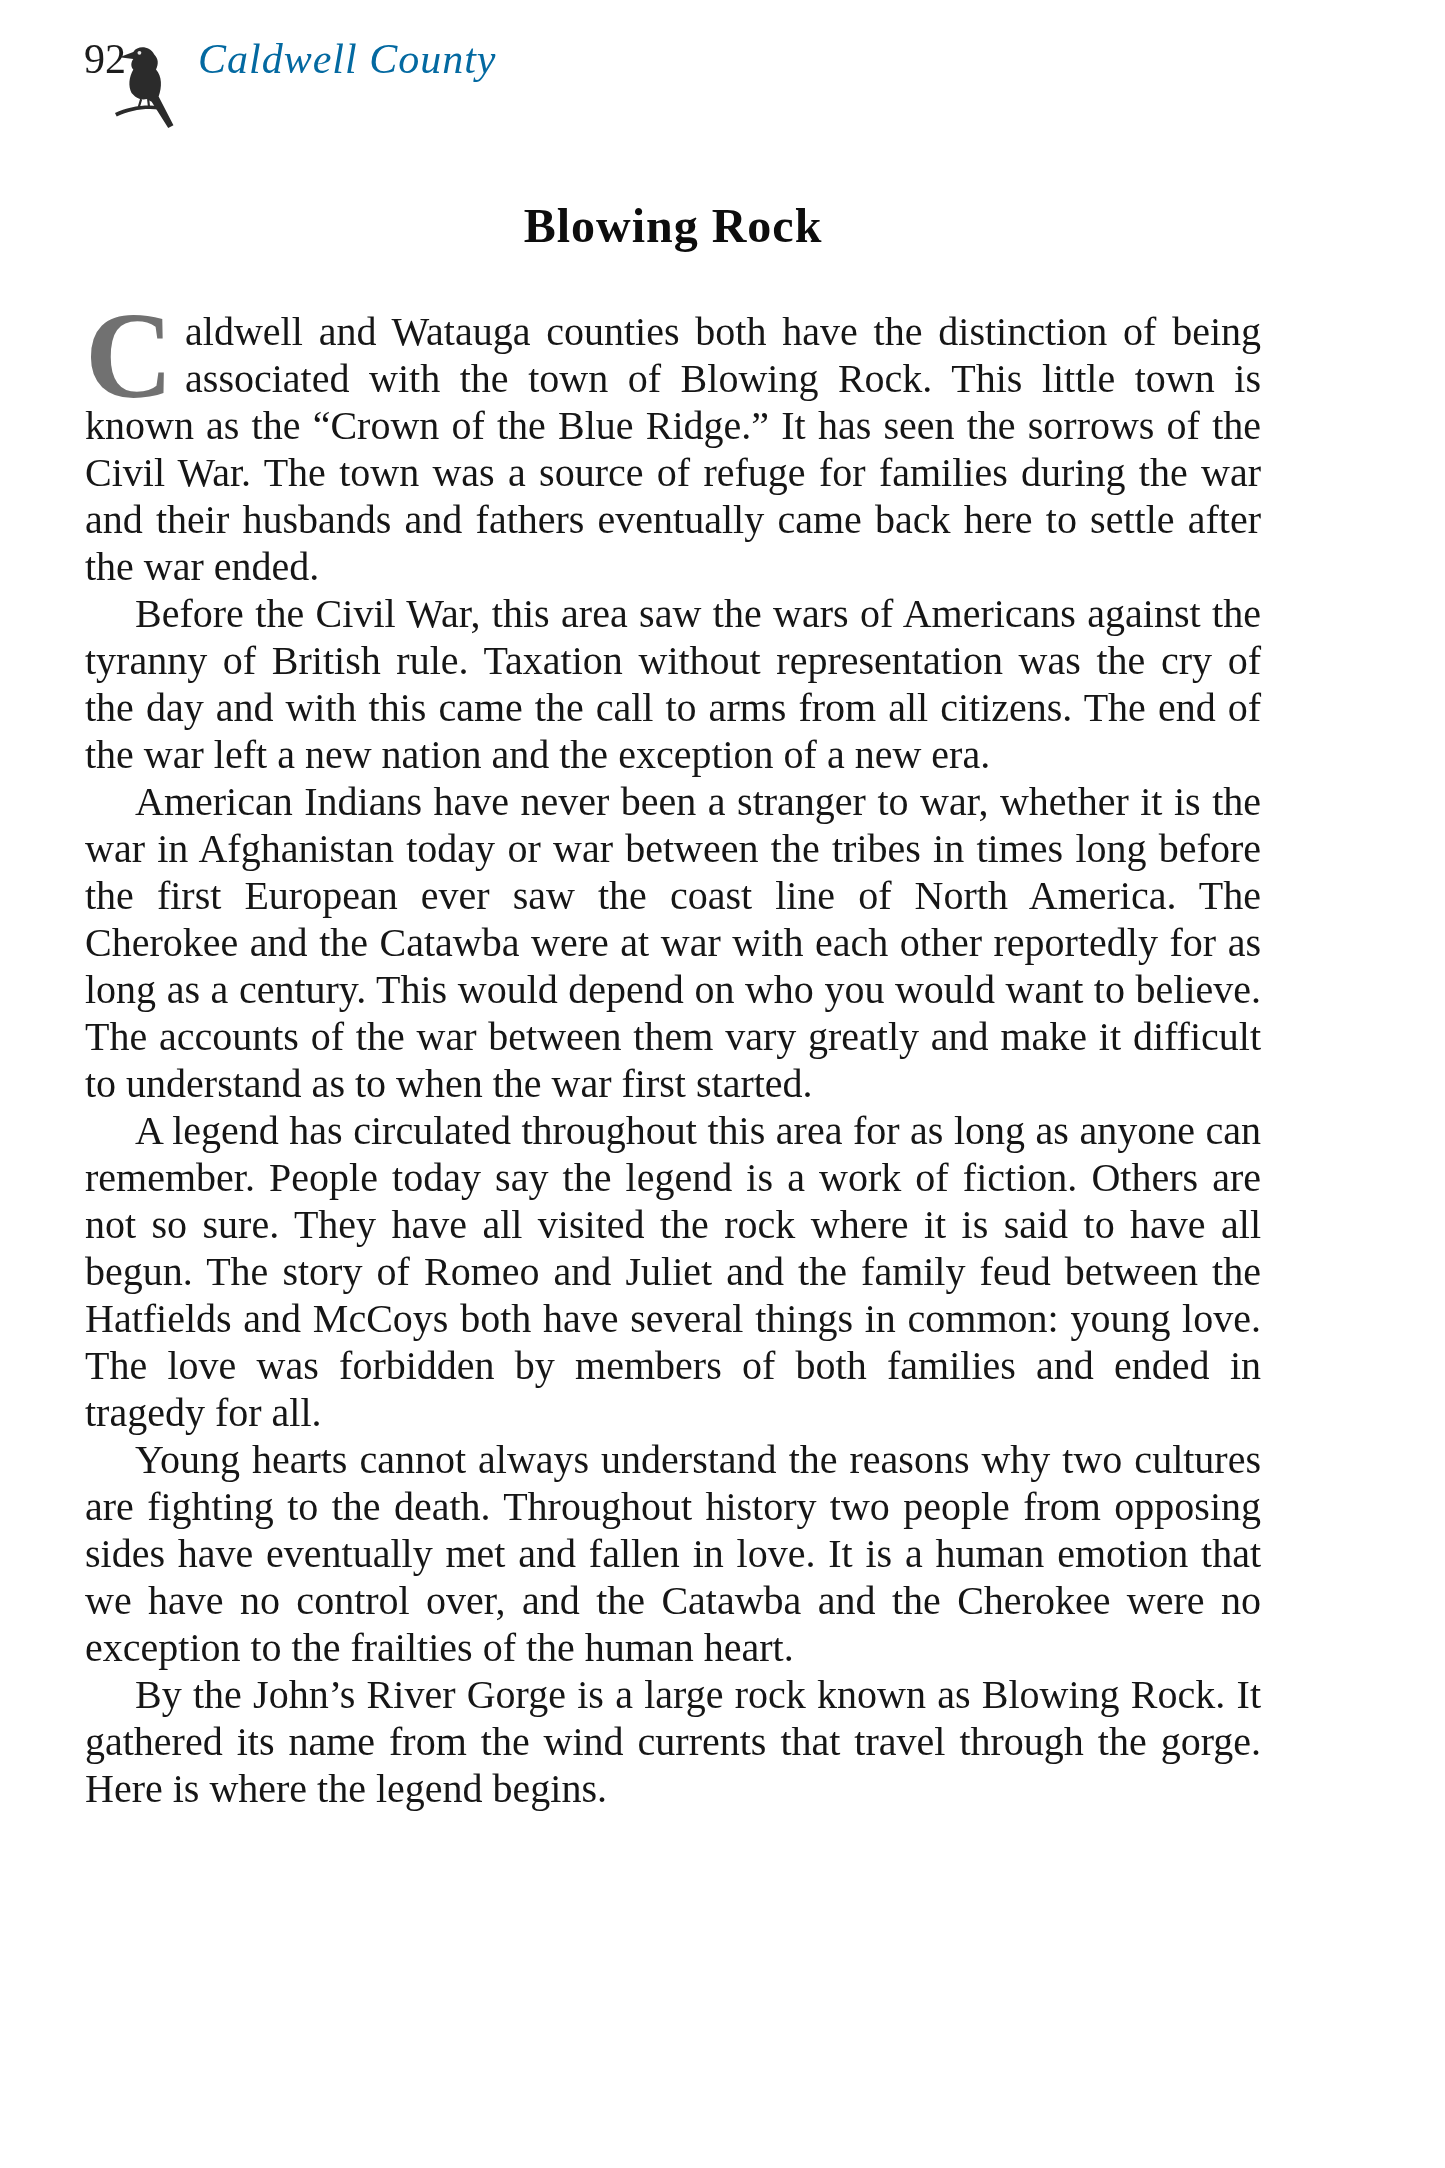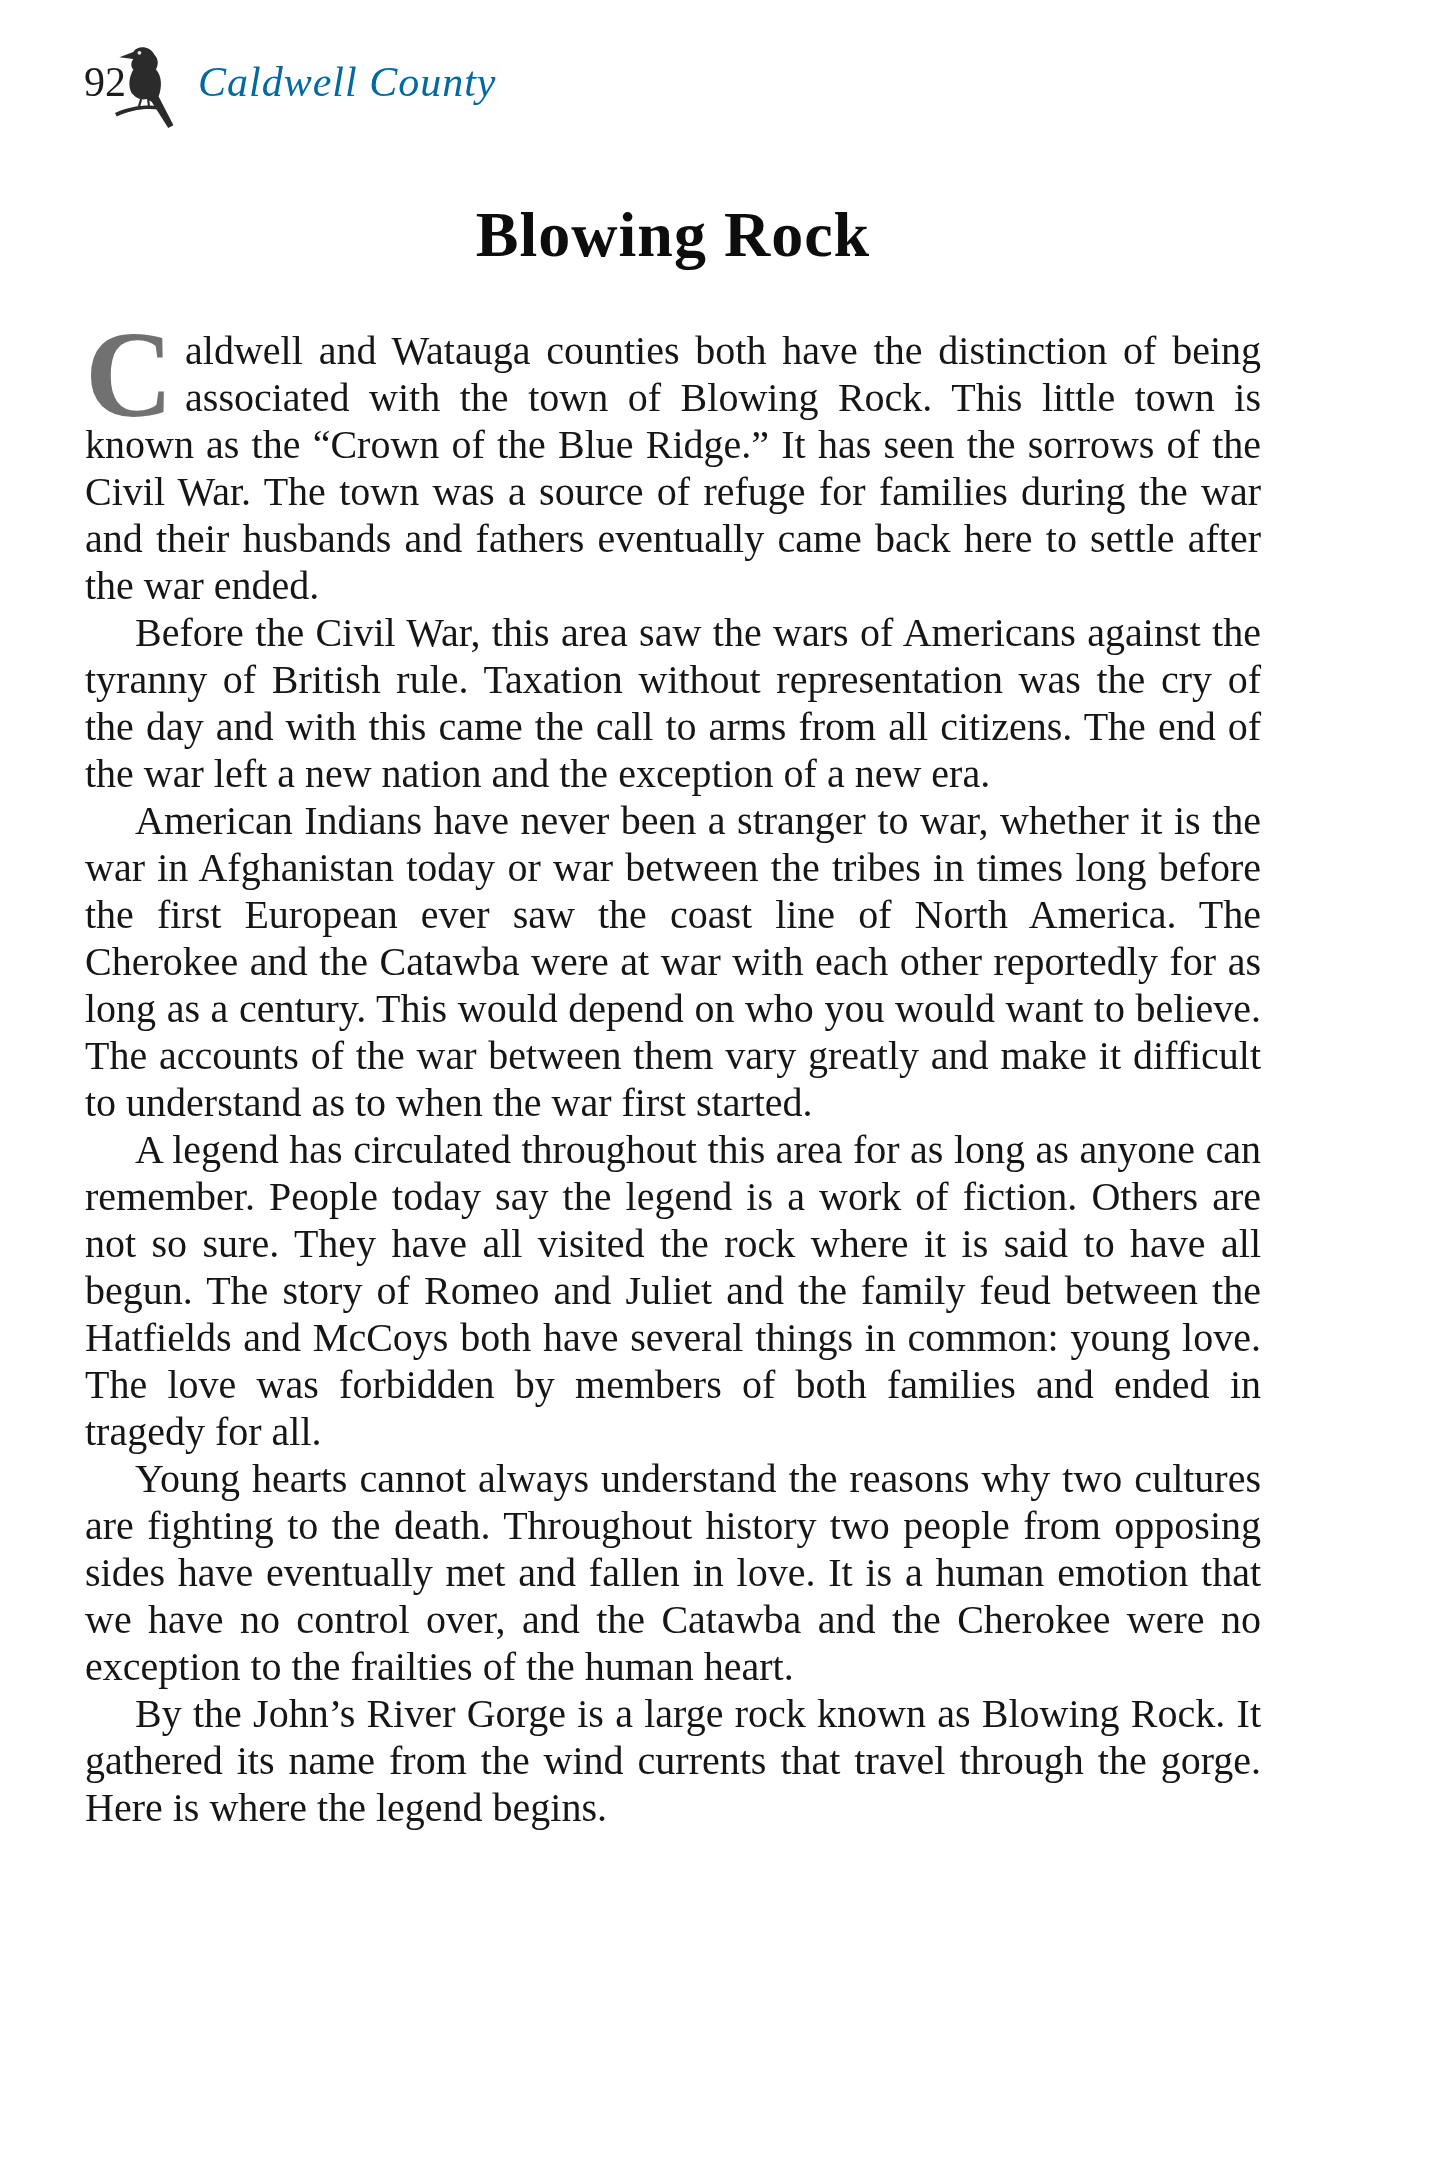--- a/index.html
+++ b/index.html
@@ -17,21 +17,21 @@
     overflow: hidden;
   }
 
   
   .running-header {
     position: absolute;
     top: 38px;
     left: 84px;
     height: 90px;
     display: flex;
-    align-items: center;
+    align-items: flex-start;
   }
   .page-number {
     font-size: 42px;
     line-height: 1;
     padding-bottom: 2px;
     color: #1c1c1c;
   }
   .bird {
     width: 92px;
     height: 96px;
@@ -51,21 +51,21 @@
   
   .text-column {
     position: absolute;
     left: 85px;
     top: 198px;
     width: 1176px;
   }
   .chapter-title {
     margin: 0 0 55px 0;
     text-align: center;
-    font-size: 64px;
+    font-size: 48px;
     font-weight: bold;
     letter-spacing: 1px;
     color: #0d0d0d;
   }
   .body-text p {
     margin: 0;
     font-size: 40px;
     line-height: 47px;
     text-align: justify;
     color: #161616;

